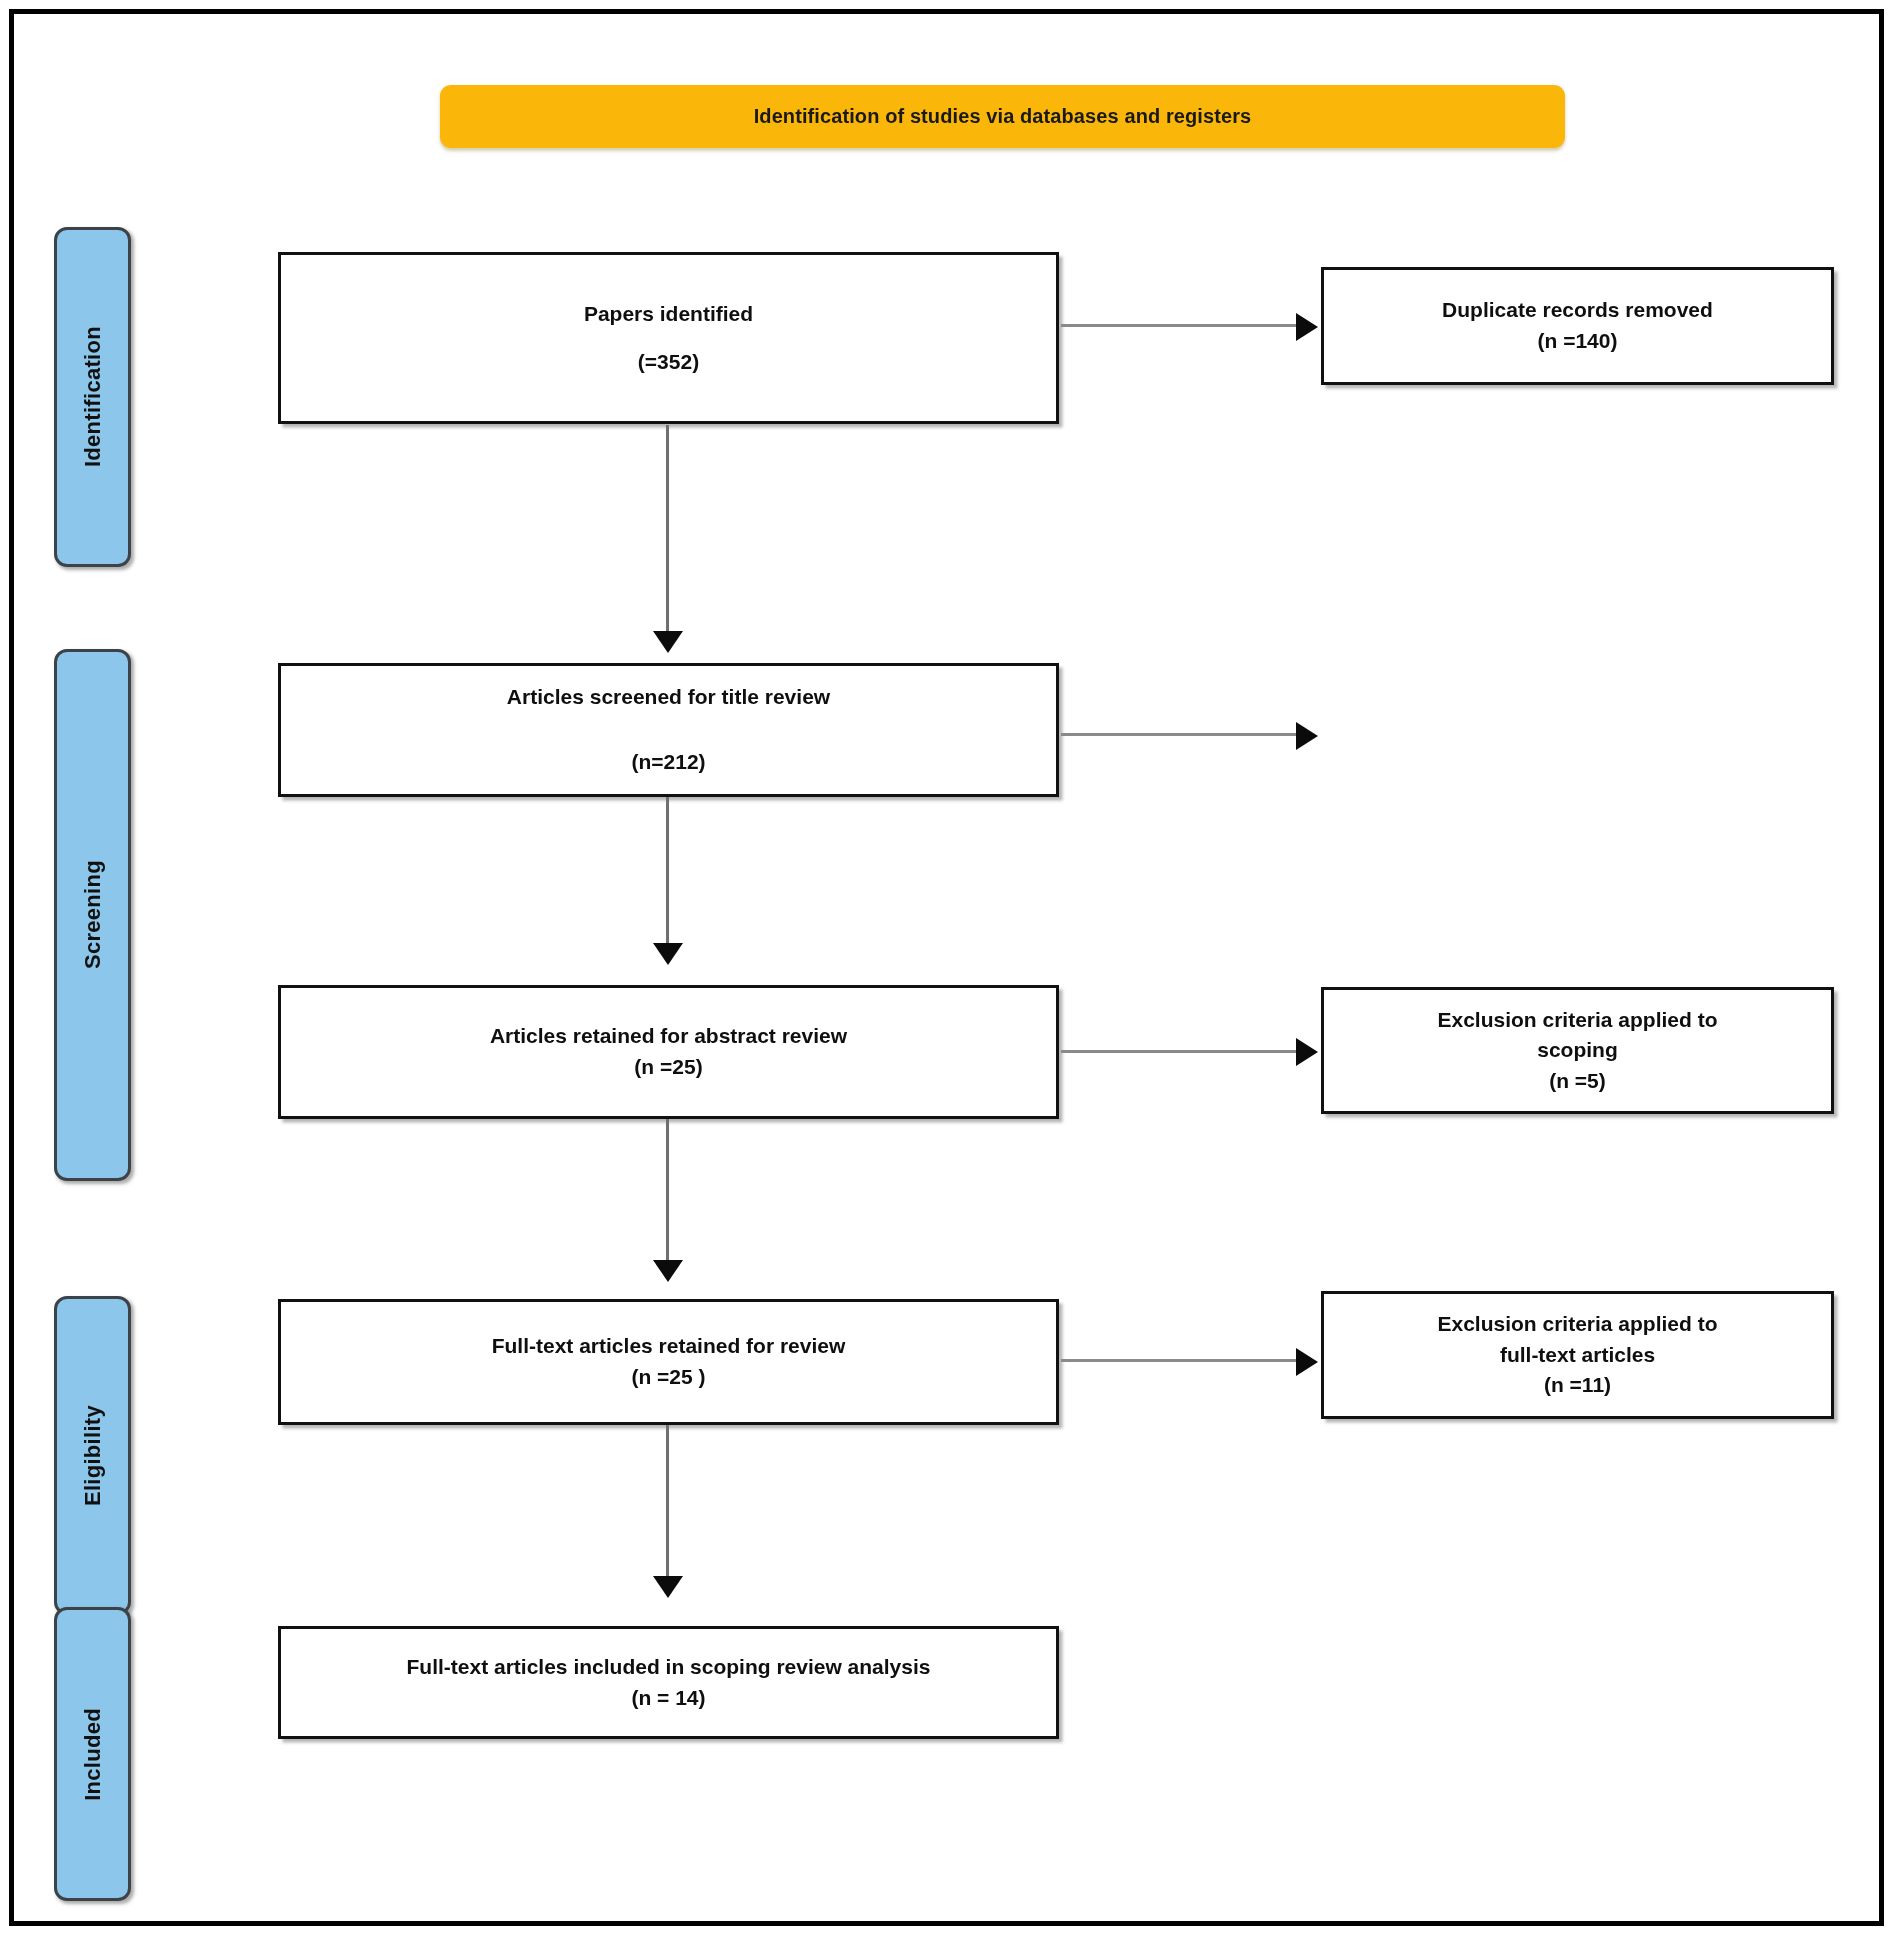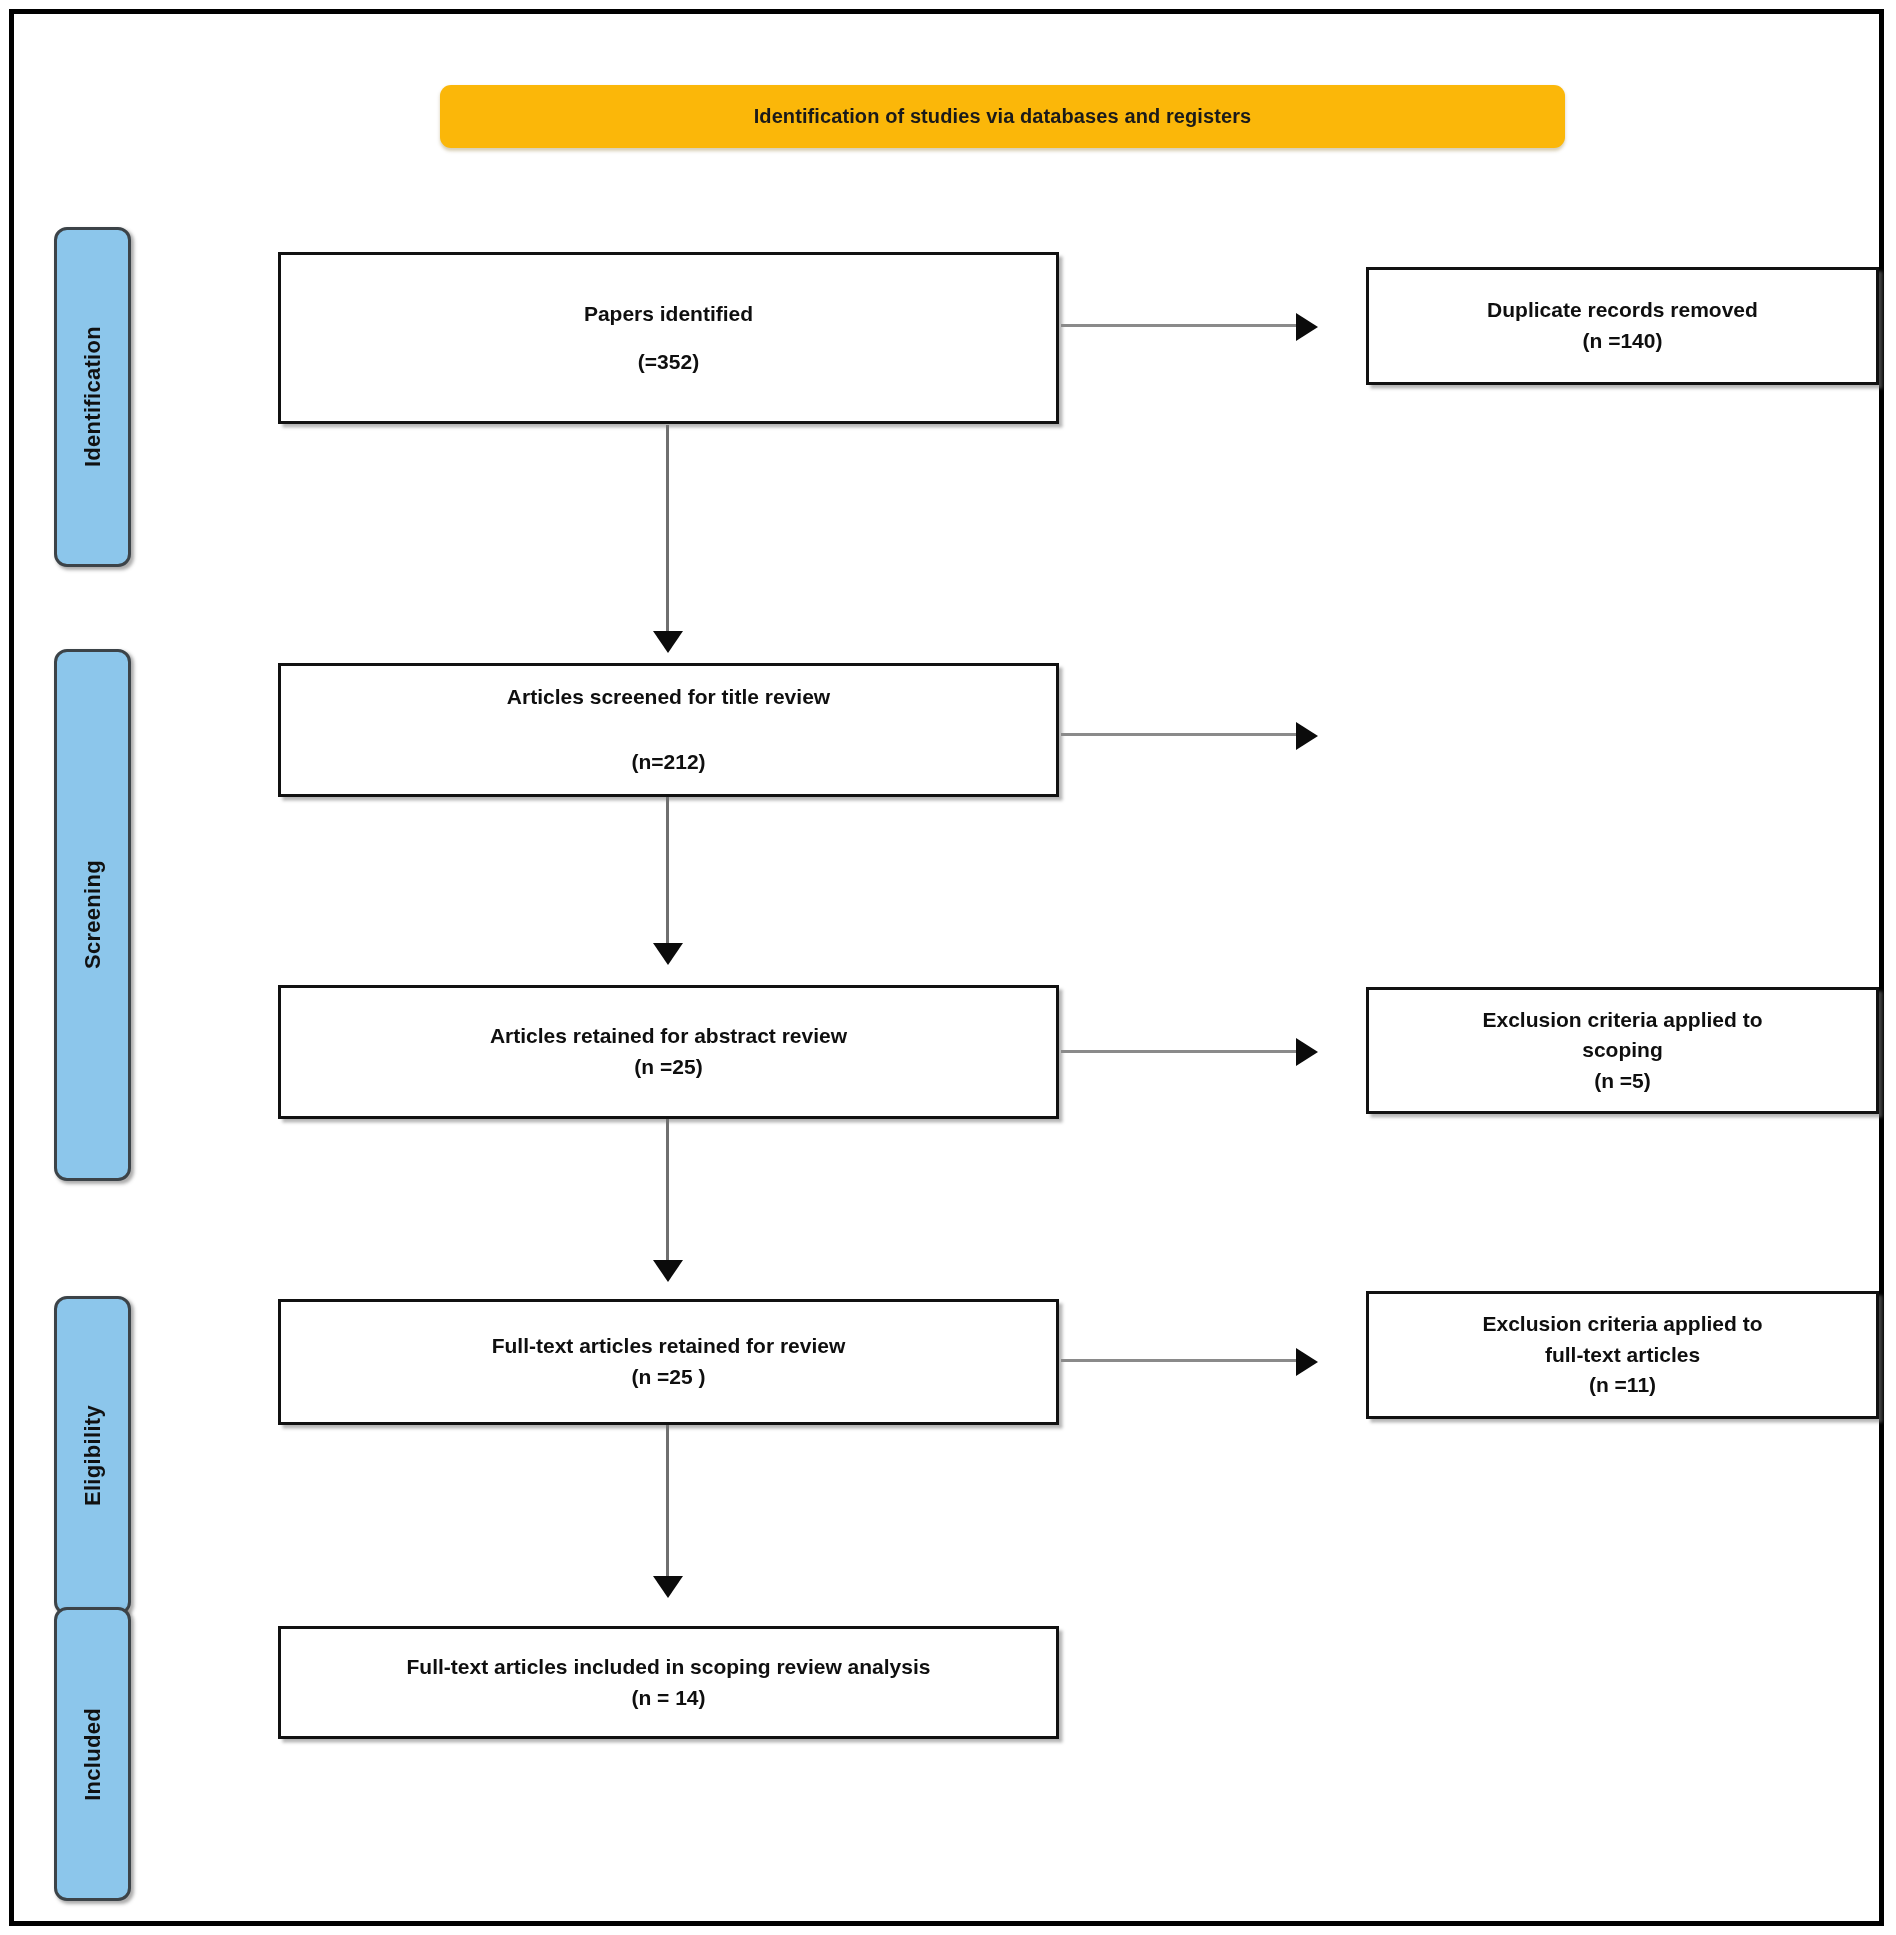--- a/index.html
+++ b/index.html
@@ -70,21 +70,21 @@
 
   
   .main{left:264px;width:781px;}
   #box-identified{top:238px;height:172px;}
   #box-title-screen{top:649px;height:134px;gap:34px;}
   #box-abstract{top:971px;height:134px;}
   #box-fulltext{top:1285px;height:126px;}
   #box-included{top:1612px;height:113px;}
 
   
-  .excl{left:1307px;width:513px;margin-left:45px;}
+  .excl{left:1307px;width:513px;}
   #box-dup{top:253px;height:118px;}
   #box-excl-title{top:661px;height:118px;}
   #box-excl-abstract{top:973px;height:127px;}
   #box-excl-fulltext{top:1277px;height:128px;}
 
   
   .vline{
     position:absolute;width:3px;background:#6f6f6f;
   }
   .varrow{

